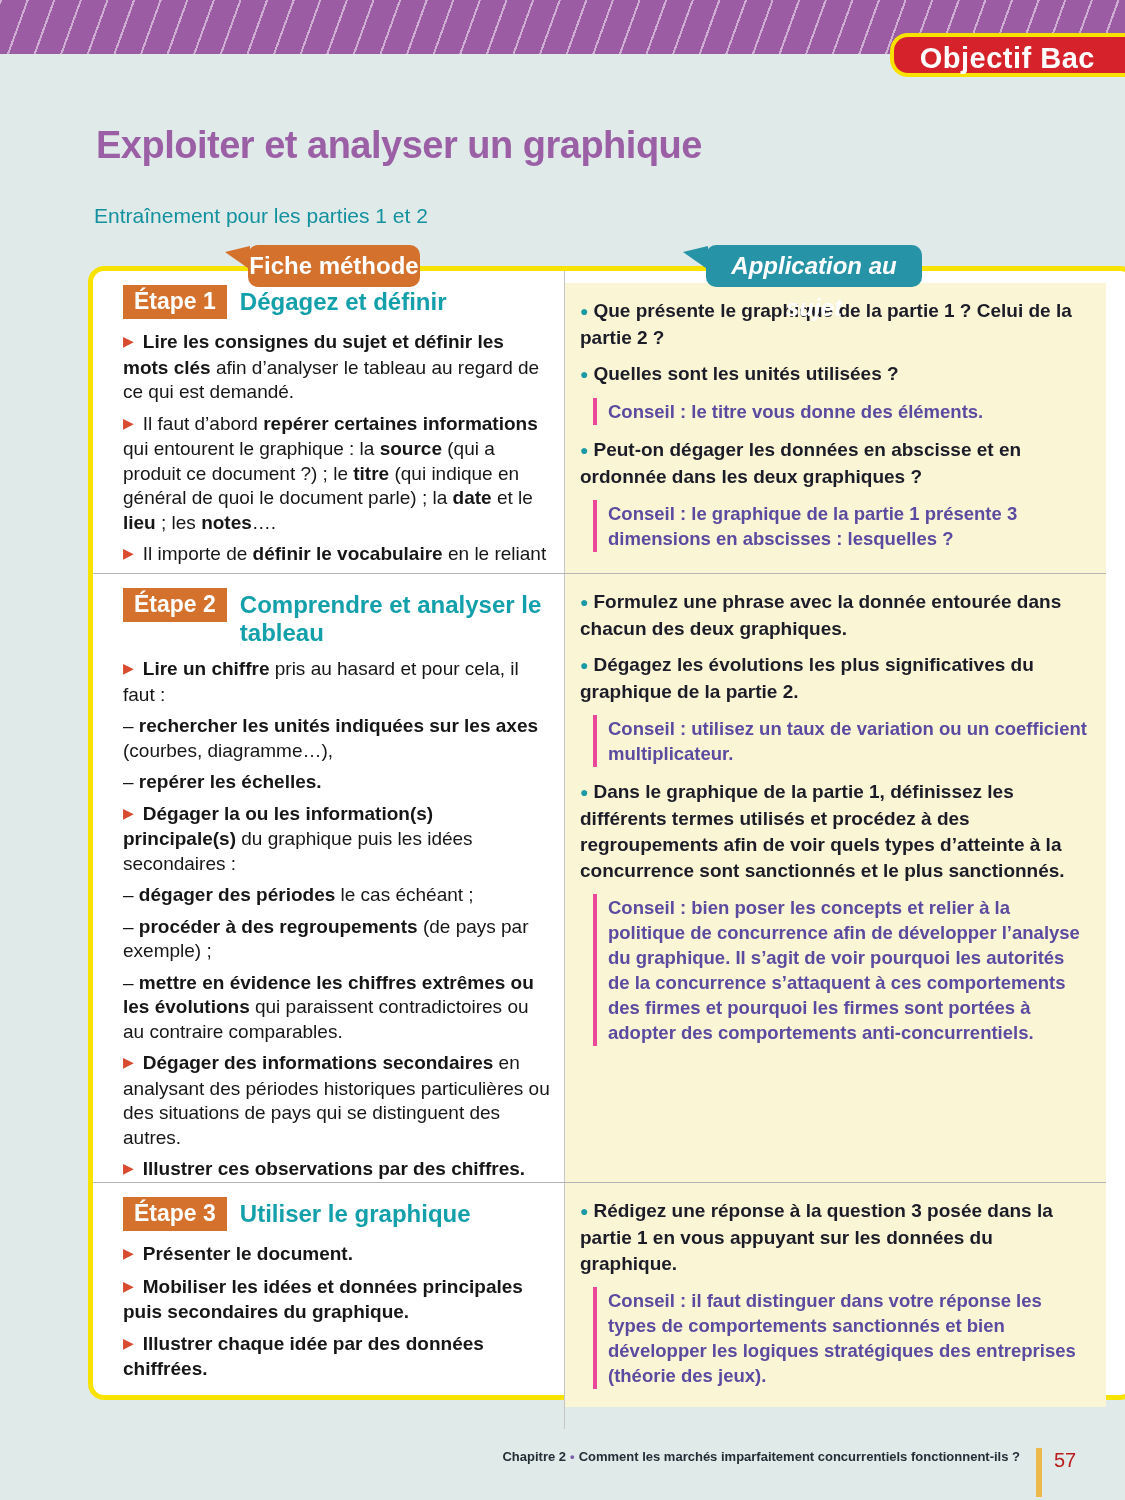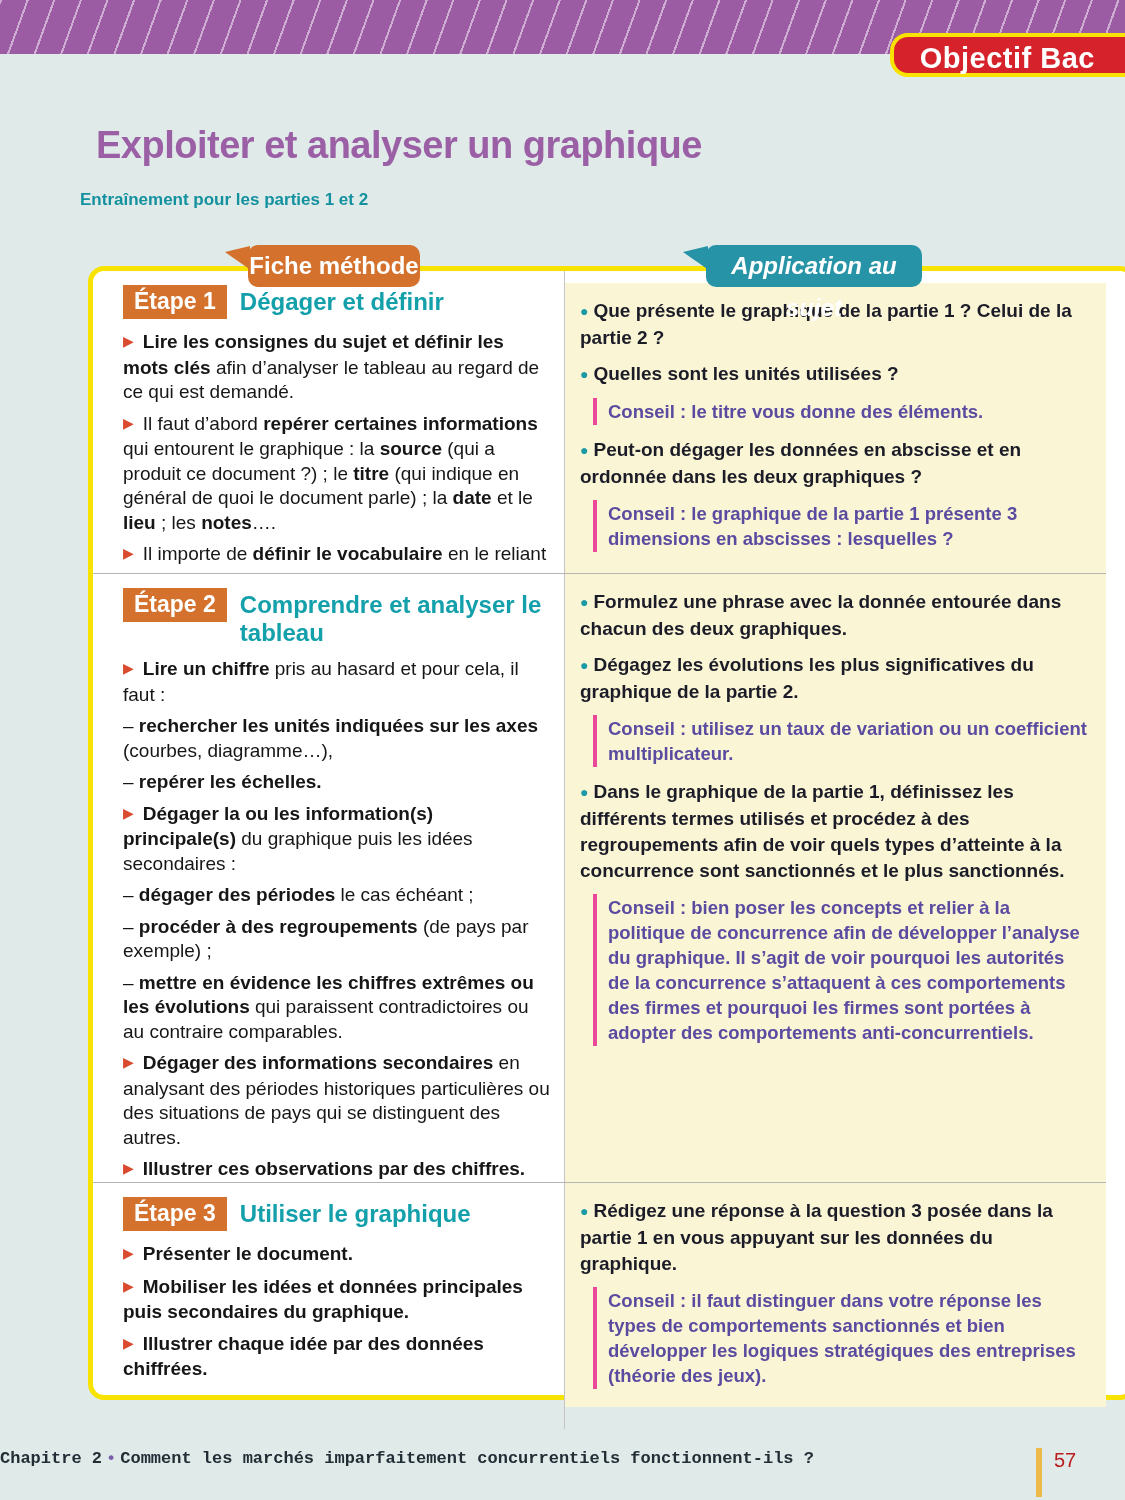--- a/index.html
+++ b/index.html
@@ -19,22 +19,22 @@
     background:#d6232b;border:4px solid #f8e300;border-right:none;
     border-radius:18px 0 0 18px;color:#fff;font-weight:bold;font-size:29px;
     padding:0 30px 16px 26px;box-sizing:border-box;letter-spacing:.5px;
   }
   
   .page-title{
     position:absolute;left:80px;top:108px;margin:16px;
     color:#9b5fa5;font-size:38px;font-weight:bold;letter-spacing:-.5px;
   }
   .page-subtitle{
-    position:absolute;left:80px;top:190px;margin:0;
-    color:#13919f;font-size:17px;font-weight:bold;
+    position:absolute;left:80px;top:190px;margin:14px;
+    color:#13919f;font-size:21px;font-weight:normal;
   }
   
   .tab{
     position:absolute;top:245px;height:42px;line-height:42px;z-index:3;
     color:#fff;font-weight:bold;font-size:24px;text-align:center;
     border-radius:10px;
   }
   .tab::before{
     content:"";position:absolute;left:-23px;top:1px;width:25px;height:38px;
     clip-path:polygon(0 16%,100% 0,100% 62%);
@@ -88,22 +88,22 @@
   .q-text{
     margin:0 0 10px;color:#1c1c28;font-weight:bold;font-size:19px;line-height:26px;
   }
   .dot{color:#1b9aa5;font-size:14px;margin-right:5px;position:relative;top:-1px;}
   .conseil{
     margin:2px 0 12px 13px;border-left:4px solid #ec4899;padding:1px 0 1px 11px;
     color:#5a4ba0;font-weight:bold;font-size:18.5px;line-height:25px;
   }
   
   .footer{
-    position:absolute;top:1449px;left:0;right:105px;text-align:left;
-    font-size:17px;color:#222e36;font-family:Liberation Mono, monospace;
+    position:absolute;top:1449px;left:0;right:105px;text-align:right;
+    font-size:13px;color:#222e36;
   }
   .chap-label{font-weight:bold;}
   .chap-sep{color:#7b5ea7;font-weight:bold;padding:0 4px;}
   .chap-title{font-weight:bold;}
   .page-num-bar{
     position:absolute;top:1448px;left:1036px;width:6px;height:49px;background:#ecba4b;
   }
   .page-num{
     position:absolute;top:1449px;left:1054px;font-size:20px;color:#b91c1c;
   }
@@ -119,21 +119,21 @@
   <h2 class="page-subtitle">Entraînement pour les parties 1 et 2</h2>
 
   <div class="tab tab-method">Fiche méthode</div>
   <div class="tab tab-application">Application au sujet</div>
 
   <div class="method-box">
       <section class="etape-row">
     <div class="fiche-cell">
       <div class="etape-head">
         <span class="etape-badge">Étape 1</span>
-        <span class="etape-title">Dégager et définir</span>
+        <span class="etape-title">Dégagez et définir</span>
       </div>
       <div class="method-list">
             <p class="m-item"><span class="tri">▶</span><b>Lire les consignes du sujet et définir les mots clés</b><span> afin d’analyser le tableau au regard de ce qui est demandé.</span></p>
             <p class="m-item"><span class="tri">▶</span><span>Il faut d’abord </span><b>repérer certaines informations</b><span> qui entourent le graphique : la </span><b>source</b><span> (qui a produit ce document ?) ; le </span><b>titre</b><span> (qui indique en général de quoi le document parle) ; la </span><b>date</b><span> et le </span><b>lieu</b><span> ; les </span><b>notes</b><span>….</span></p>
             <p class="m-item"><span class="tri">▶</span><span>Il importe de </span><b>définir le vocabulaire</b><span> en le reliant à vos connaissances.</span></p>
           </div>
     </div>
     <div class="sujet-cell">
       <div class="question-list">
             <div>

